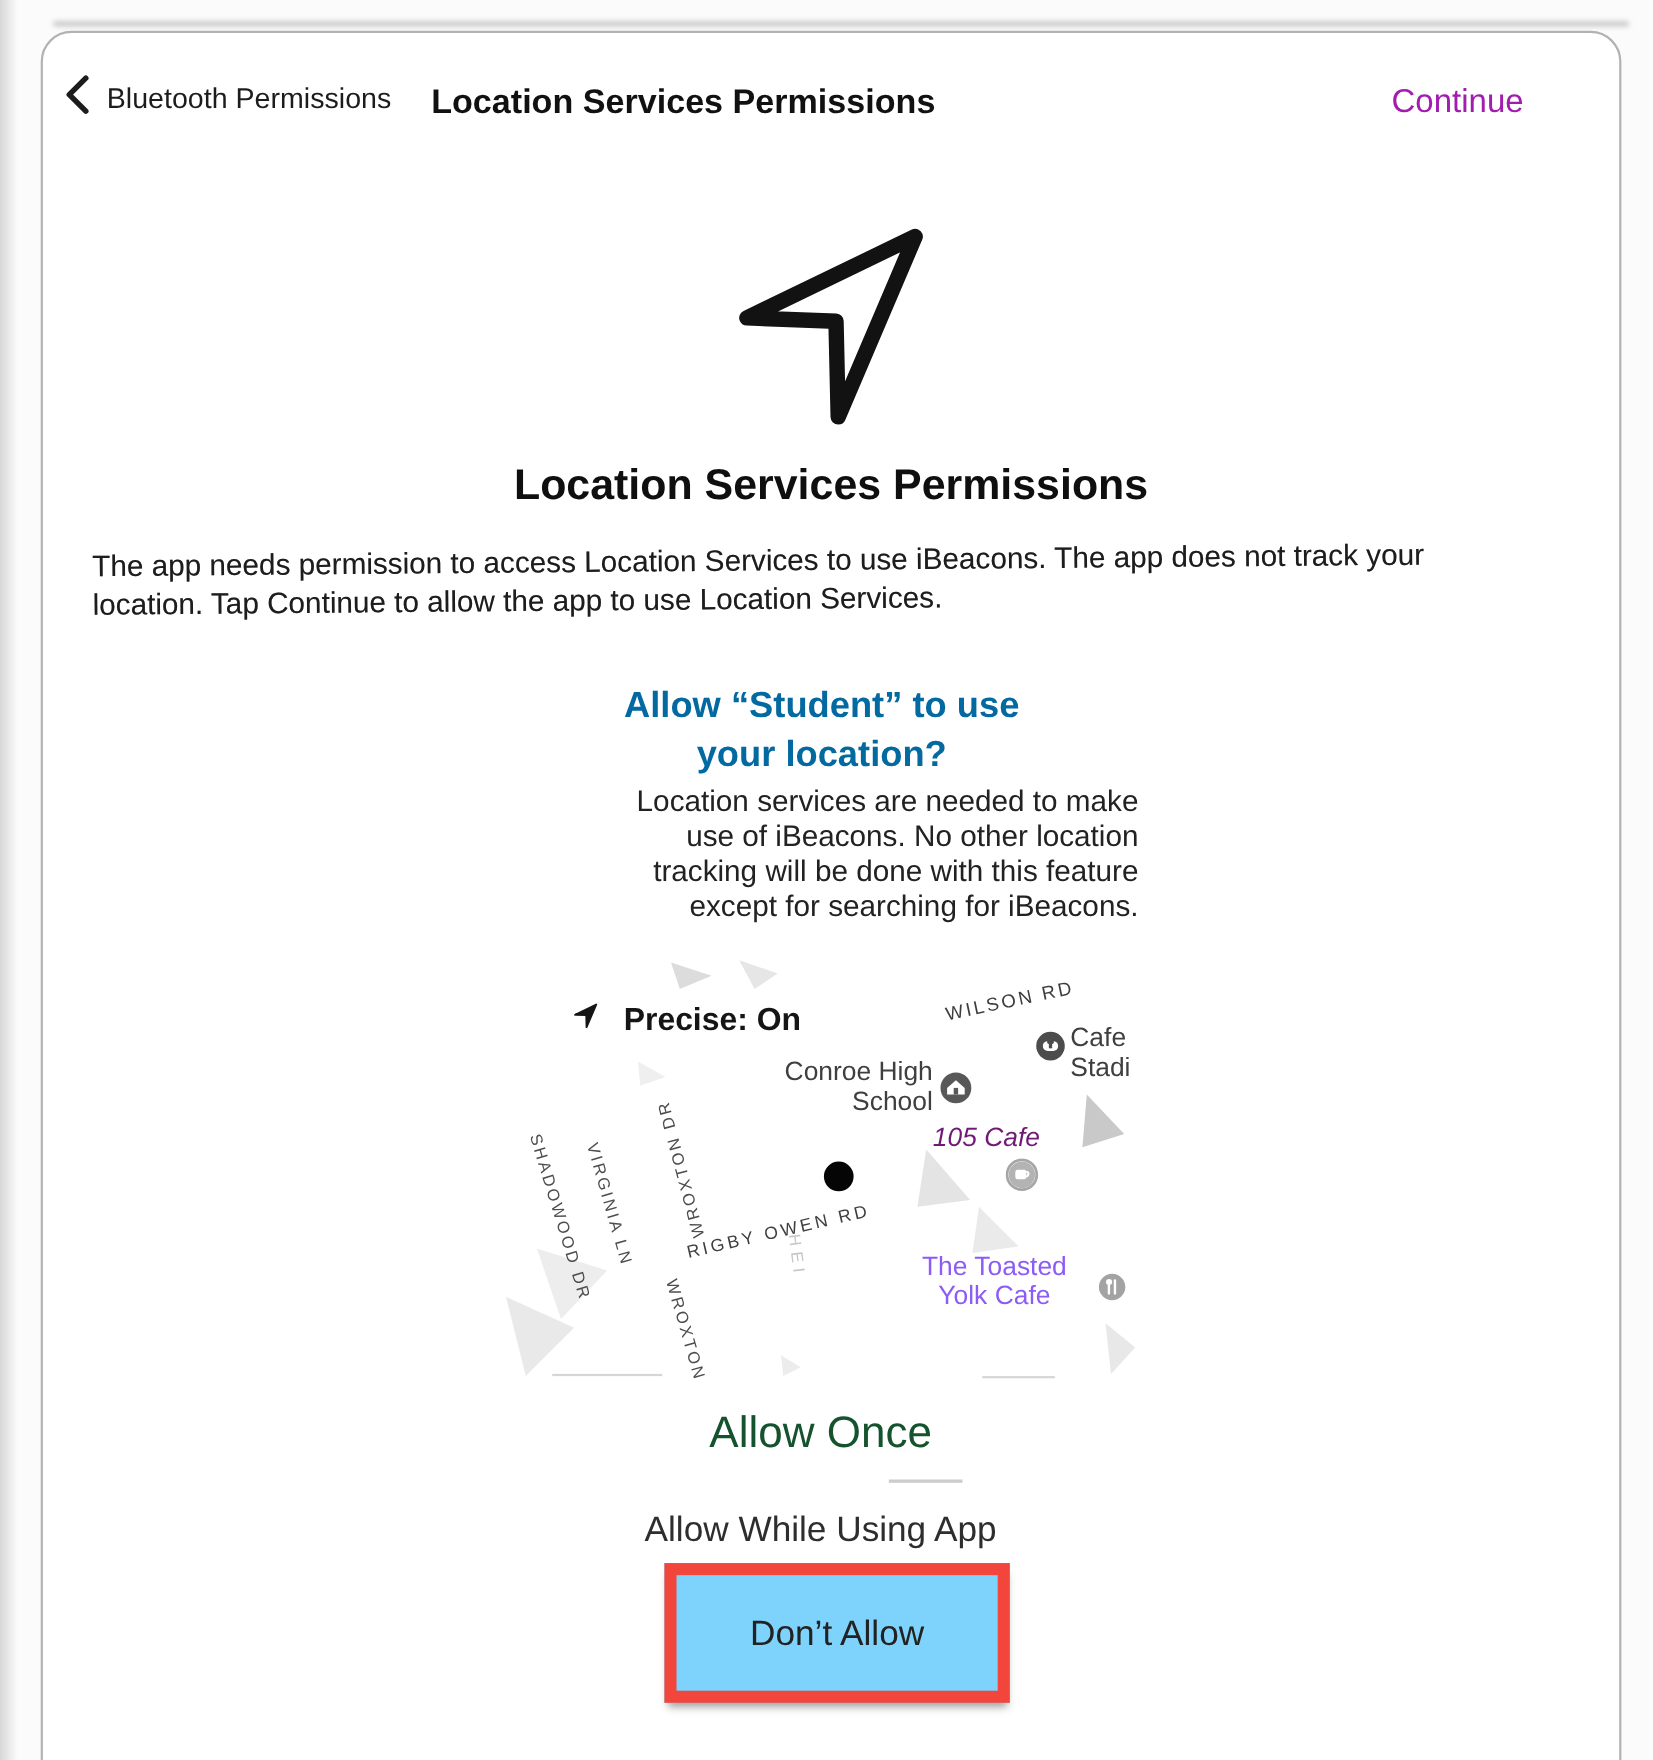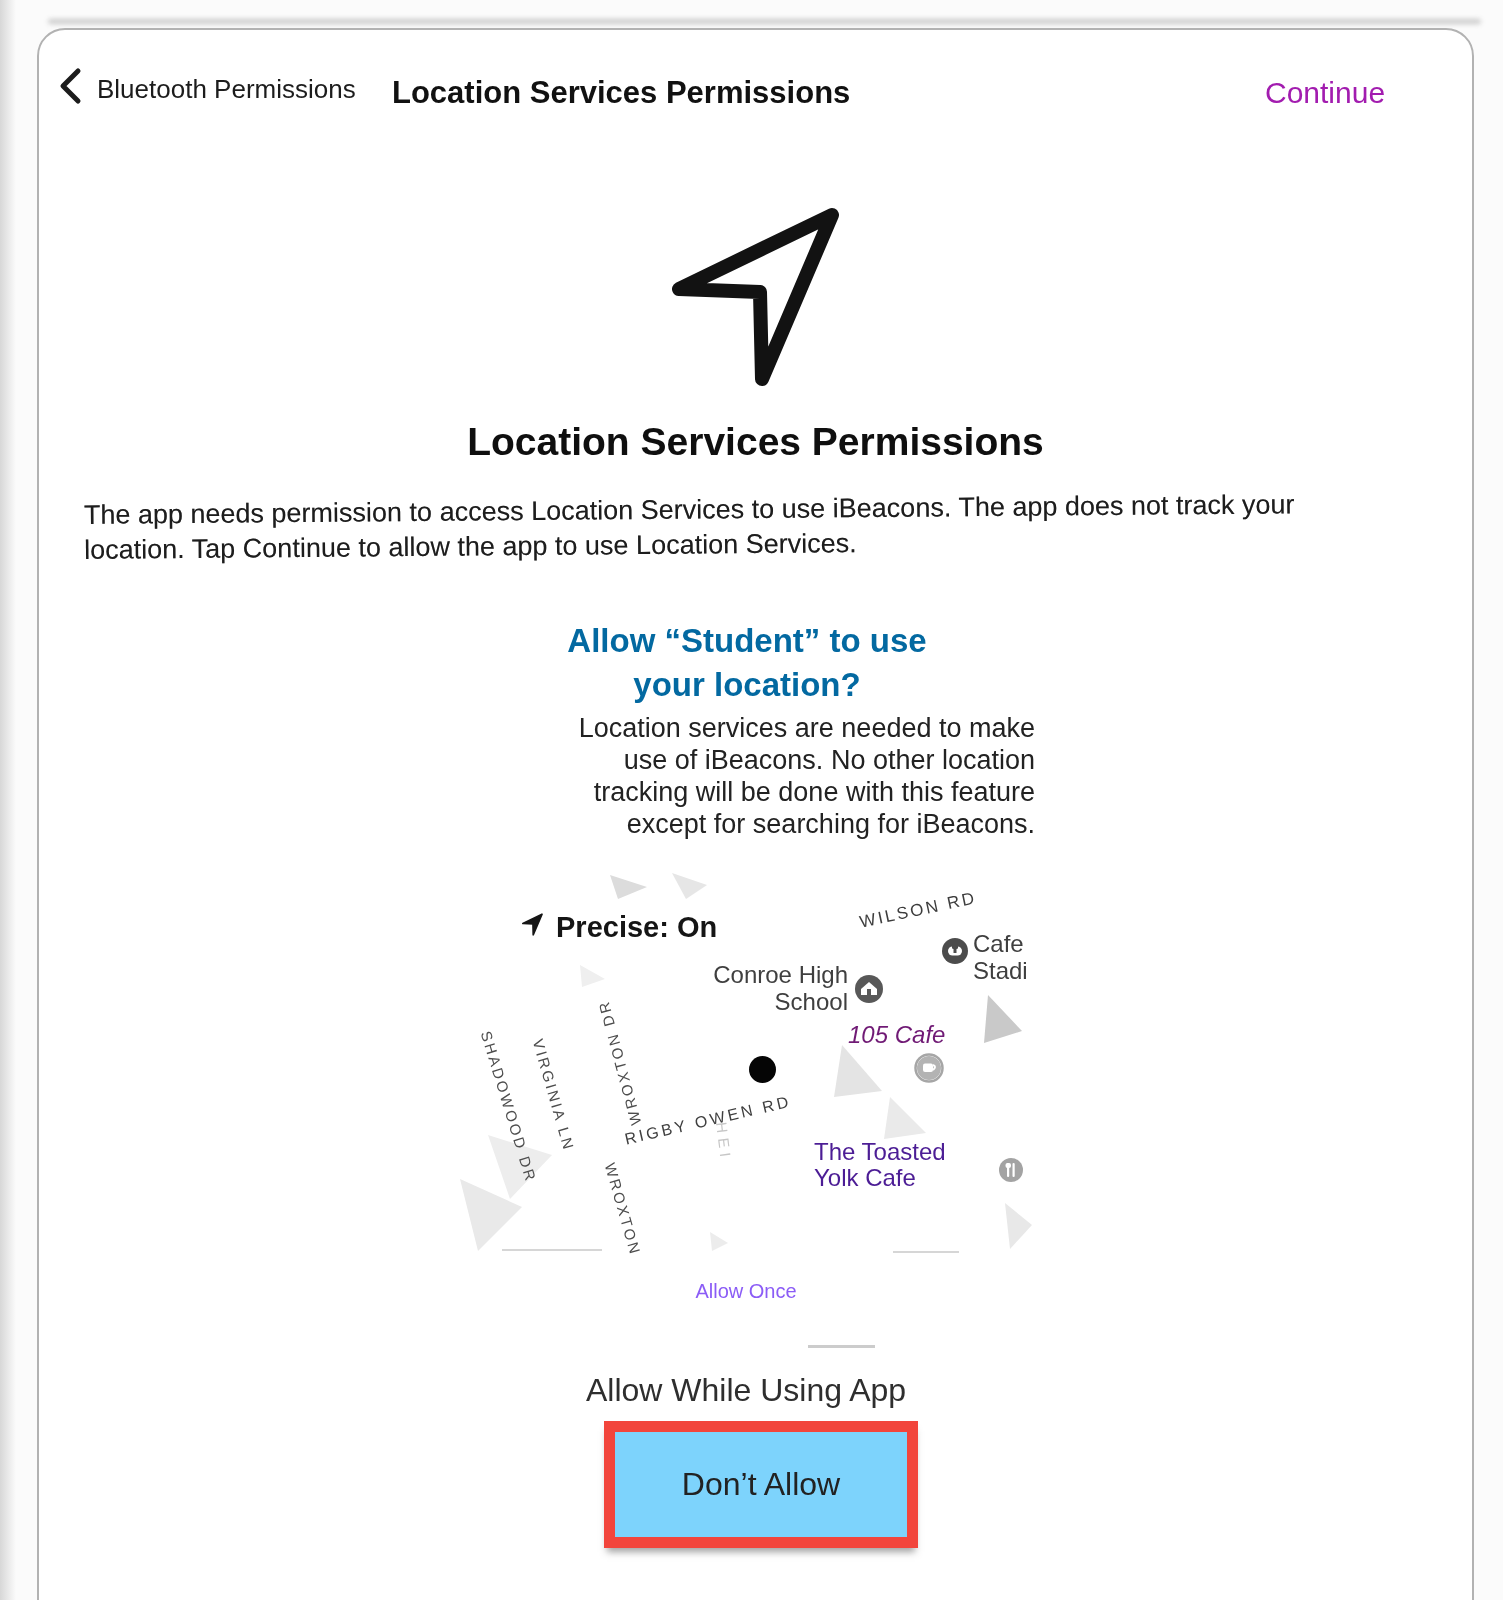--- a/index.html
+++ b/index.html
@@ -39,48 +39,48 @@
 
   
   .dialog-title { position:absolute; left:420px; top:589px; width:576px; text-align:center;
     font-size:33px; font-weight:bold; line-height:44px; color:#0369a1; }
   .dialog-body { position:absolute; left:420px; top:682px; width:576px; text-align:right;
     font-size:27px; line-height:32px; color:#222; }
 
   
   .map { position:absolute; left:421px; top:817px; width:572px; height:412px; overflow:hidden; background:#fff; }
   .map svg.bg { position:absolute; left:0; top:0; }
-  .precise { position:absolute; left:60px; top:64px; display:flex; align-items:center; gap:12px;
+  .precise { position:absolute; left:60px; top:64px; display:flex; align-items:center; gap:23px;
     font-size:29px; font-weight:bold; color:#151515; }
   .road { position:absolute; font-size:15px; letter-spacing:2.5px; color:#4d4d4d; white-space:nowrap;
     transform-origin:left top; }
   .road-wilson   { left:398px; top:66px;  font-size:17px; transform:rotate(-12deg); color:#3d3d3d; }
   .road-shadowood{ left:34px;  top:182px; transform:rotate(73deg); }
   .road-virginia { left:86px;  top:190px; transform:rotate(74deg); }
   .road-wroxton-u{ left:168px; top:280px; transform:rotate(-105deg); }
   .road-wroxton-l{ left:158px; top:314px; transform:rotate(74deg); }
   .road-rigby    { left:163px; top:284px; font-size:16px; letter-spacing:3px; transform:rotate(-13deg); color:#3f3f3f; }
   .road-faint    { left:270px; top:274px; transform:rotate(83deg); color:#c6c6c6; letter-spacing:5px; }
   .place { position:absolute; font-size:24px; line-height:27px; color:#3f3f3f; white-space:nowrap; }
   .poi-icon { position:absolute; }
   .place-budd    { left:513px; top:83px; }
   .place-conroe  { left:188px; top:114px; width:200px; text-align:right; }
   .place-cafe105 { left:388px; top:174px; color:#701a75;font-style:italic; }
-  .place-toasted { left:354px; top:292px; width:180px; text-align:left; color:#4c1d95; line-height:26px; }
+  .place-toasted { left:354px; top:292px; width:180px; text-align:center; color:#8b5cf6; line-height:26px; }
   .user-dot { position:absolute; left:289px; top:209px; width:27px; height:27px; border-radius:50%; background:#050505; }
 
   
   .sep { position:absolute; background:#d6d6d6; }
   .sep1 { left:463px; top:1219px; width:100px; height:2px; }
   .sep2 { left:854px; top:1221px; width:66px;  height:2px; }
   .sep3 { left:769px; top:1315px; width:67px;  height:3px; background:#cccccc; }
 
   
   .dlg-btn { position:absolute; left:421px; width:572px; text-align:center; cursor:pointer; }
-  .btn-allow-once  { top:1250px; font-size:20px; color:#8b5cf6; }
+  .btn-allow-once  { top:1250px; font-size:40px; color:#14532d; }
   .btn-allow-while { top:1342px; font-size:32px; color:#2e2e2e; }
   .highlight-box { position:absolute; left:565px; top:1391px; width:314px; height:127px;
     border:11px solid #f2453c; background:#7dd3fc;
     box-shadow:0 7px 7px -3px rgba(70,70,70,.5); }
   .btn-dont-allow { width:100%; height:100%; display:flex; align-items:center; justify-content:center;
     font-size:32px; color:#222; cursor:pointer; }
 </style>
 </head>
 <body>
 

